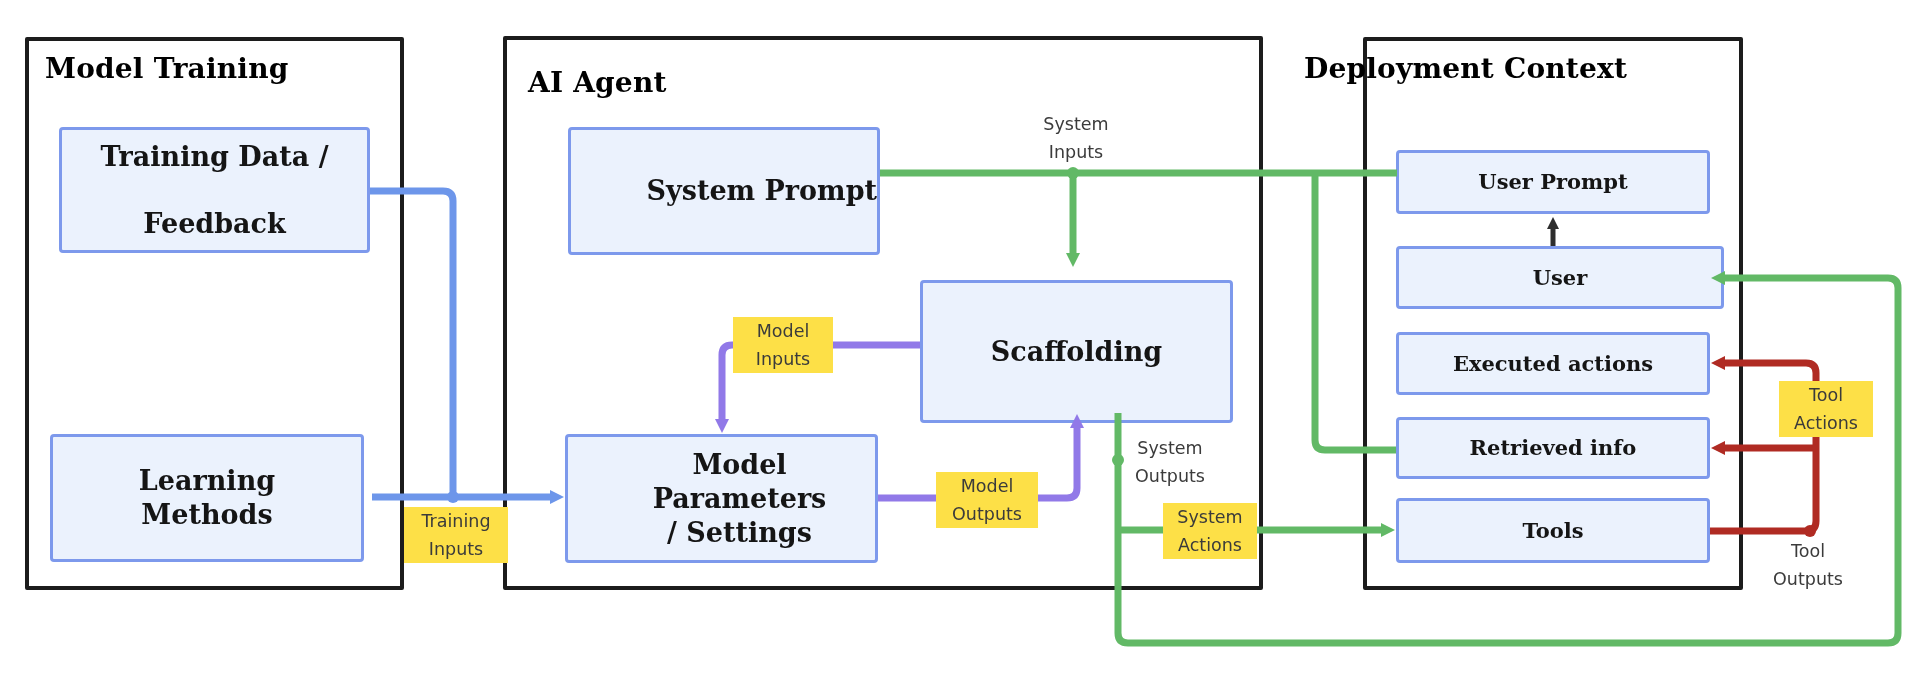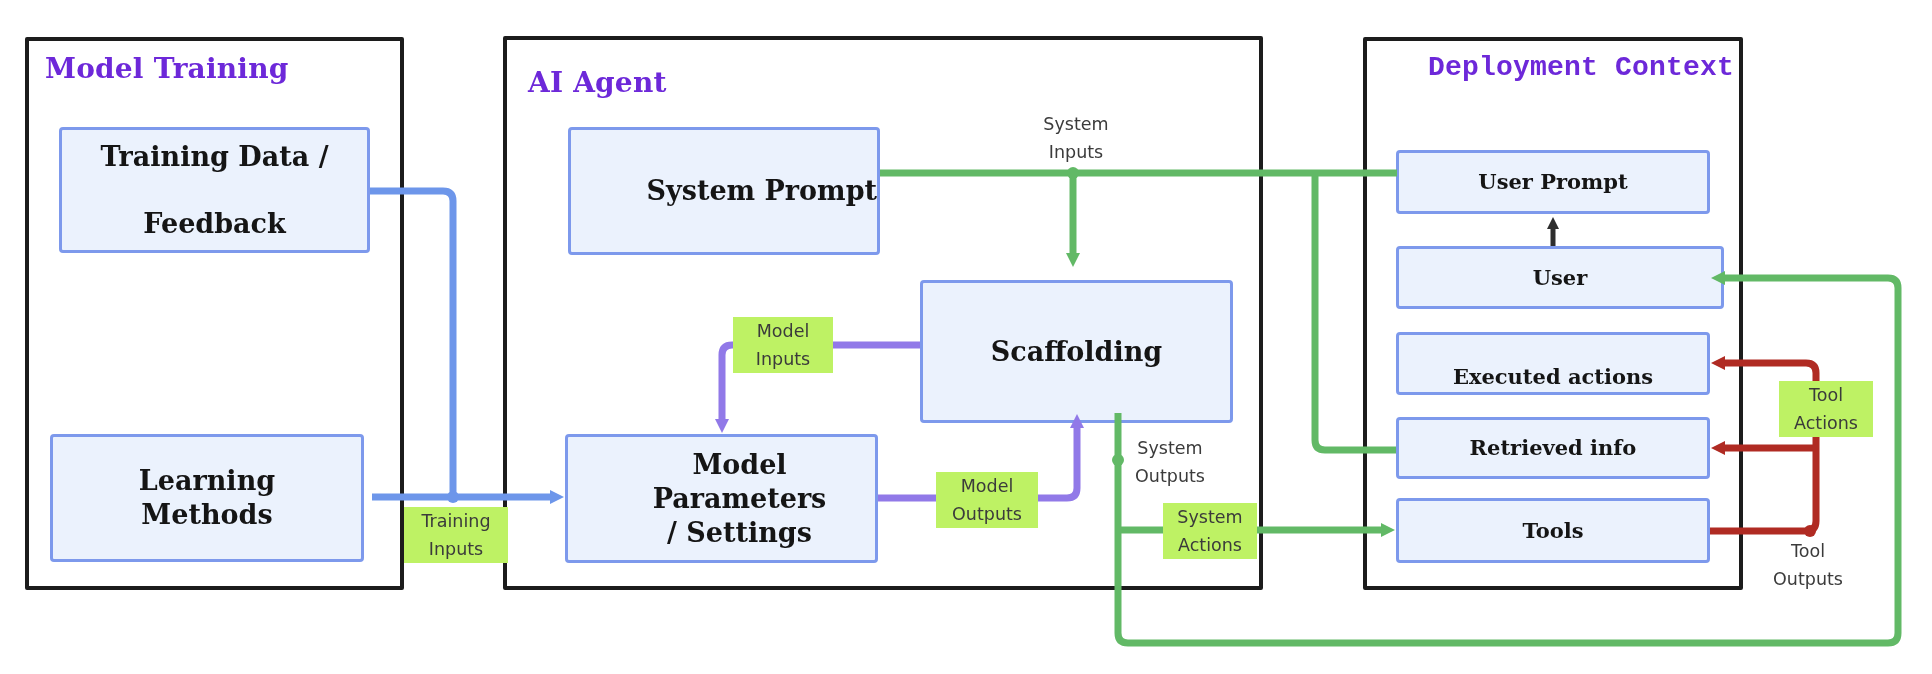--- a/index.html
+++ b/index.html
@@ -14,21 +14,21 @@
     position:absolute;
     background:#ffffff;
     border:4px solid var(--ink,#1c1c1c);
     border-radius:2px;
     box-sizing:border-box;
   }
   .container-title{
     position:absolute;
     font-weight:bold;
     font-size:28px;
-    color:#6d28d9;
+    color:#000000;
     white-space:nowrap;
     letter-spacing:0.2px;
   }
   .node{
     position:absolute;
     background:var(--node-fill,#ebf2fd);
     border:3px solid var(--node-border,#7d99ec);
     border-radius:4px;
     box-sizing:border-box;
     display:flex;
@@ -53,41 +53,41 @@
   .d-green{fill:var(--green,#62b966);}
   .d-red{fill:var(--red,#b02b23);}
   .mk-blue{fill:var(--blue,#6d96ea);}
   .mk-purple{fill:var(--purple,#9179e8);}
   .mk-green{fill:var(--green,#62b966);}
   .mk-red{fill:var(--red,#b02b23);}
   .mk-black{fill:var(--arrow-ink,#2d2d2d);}
   .edge-label{
     position:absolute;
     z-index:10;
-    background:#bef264;
+    background:#fde047;
     text-align:center;
     font-family:"DejaVu Sans","Liberation Sans",sans-serif;
     font-size:17.5px;
     line-height:28px;
     color:var(--label-ink,#3b3b3b);
   }
   .edge-label .ln{display:block;}
 </style>
 </head>
 <body>
 
 <div class="stage">
 
   <div class="container" style="left:25px;top:37px;width:379px;height:553px;"></div>
   <div class="container" style="left:503px;top:36px;width:760px;height:554px;"></div>
   <div class="container" style="left:1363px;top:37px;width:380px;height:553px;"></div>
 
   <div class="container-title" style="left:45px;top:52px;">Model Training</div>
   <div class="container-title" style="left:528px;top:66px;">AI Agent</div>
-  <div class="container-title" style="left:1428px;top:52px;font-family:Liberation Mono, monospace;">Deployment Context</div>
+  <div class="container-title" style="left:1304px;top:52px;">Deployment Context</div>
 
   <div class="node node-lg" style="left:59px;top:127px;width:311px;height:126px;gap:33px;">
     <span class="ln">Training Data /</span>
     <span class="ln">Feedback</span>
   </div>
   <div class="node node-lg" style="left:50px;top:434px;width:314px;height:128px;">
     <span class="ln">Learning</span>
     <span class="ln">Methods</span>
   </div>
 
@@ -101,21 +101,21 @@
     <span class="ln">Model Parameters</span>
     <span class="ln">/ Settings</span>
   </div>
 
   <div class="node node-dep" style="left:1396px;top:150px;width:314px;height:64px;">
     <span class="ln">User Prompt</span>
   </div>
   <div class="node node-dep" style="left:1396px;top:246px;width:328px;height:63px;">
     <span class="ln">User</span>
   </div>
-  <div class="node node-dep" style="left:1396px;top:332px;width:314px;height:63px;justify-content:flex-end;">
+  <div class="node node-dep" style="left:1396px;top:332px;width:314px;height:63px;">
     <span class="ln">Executed actions</span>
   </div>
   <div class="node node-dep" style="left:1396px;top:417px;width:314px;height:62px;">
     <span class="ln">Retrieved info</span>
   </div>
   <div class="node node-dep" style="left:1396px;top:498px;width:314px;height:65px;">
     <span class="ln">Tools</span>
   </div>
 
   <svg class="wires" width="1932" height="674" viewBox="0 0 1932 674">

